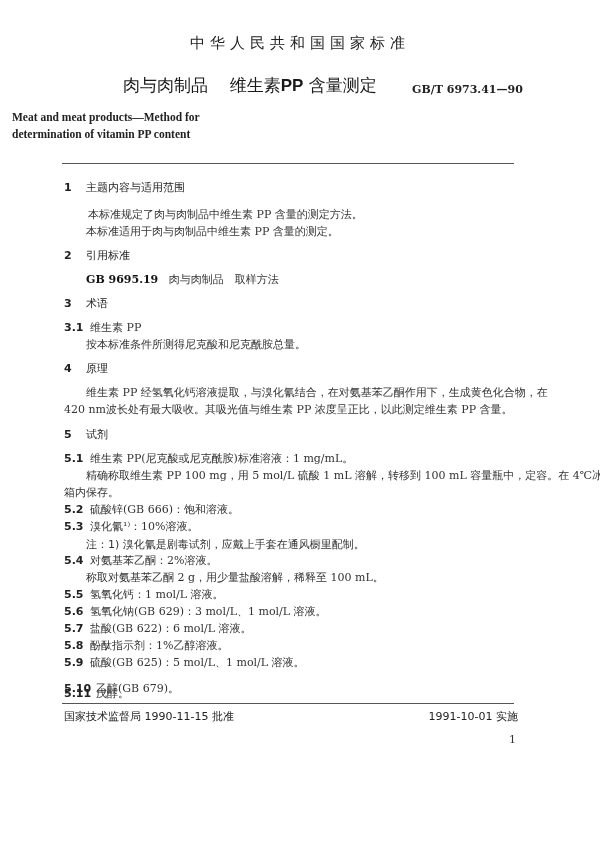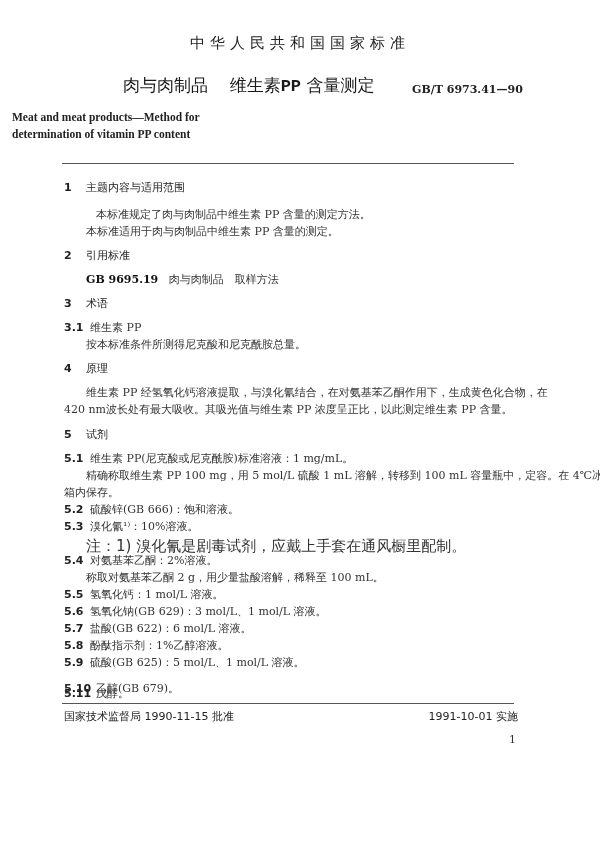--- a/index.html
+++ b/index.html
@@ -2,30 +2,30 @@
 <html><head>
 <meta charset="utf-8">
 <style>
   html, body { margin:0; padding:0; background:#ffffff; }
   body { width:600px; height:848px; position:relative; overflow:hidden;
          font-family:"DejaVu Serif", serif; color:#222; }
   .abs { position:absolute; white-space:nowrap; }
   .hdr { left:0; width:600px; top:34px; text-align:center; font-family:"DejaVu Sans", sans-serif;
          font-size:15px; letter-spacing:5px; color:#222; box-sizing:border-box;}
   .title { left:123px; top:74px; font-family:"DejaVu Sans", sans-serif; font-size:17px; color:#1a1a1a; }
-  .title b { font-family:Liberation Mono, monospace;text-align:center; }
+  .title b { font-family:Liberation Sans, sans-serif;text-align:center; }
   .code { left:412px; top:83px; font-family:"DejaVu Serif", serif; font-weight:bold; font-size:11px; color:#222; }
   .en { left:12px; width:600px; font-family:"Liberation Serif", serif; font-weight:bold; font-size:11.5px; color:#222; }
   .rule { position:absolute; left:62px; width:452px; height:1px; background:#555; }
   .h { font-family:"DejaVu Sans", sans-serif; font-size:11px; color:#222; }
   .h .num { display:inline-block; width:22px; font-weight:bold; }
   .p { font-size:11px; color:#333; }
   .p b { color:#111; }
   .sub .num { display:inline-block; width:26px; font-family:"DejaVu Sans", sans-serif; font-weight:bold; font-size:11px; color:#222;}
-  .note { font-family:"DejaVu Sans", sans-serif; font-size:15px; color:#333; }
+  .note { font-family:"DejaVu Sans", sans-serif; font-size:11px; color:#333; }
   .foot { font-family:"DejaVu Sans", sans-serif; font-size:11px; color:#222; }
 </style>
 </head>
 <body>
 
 <div class="abs hdr">中华人民共和国国家标准</div>
 
 <div class="abs title">
   <span>肉与肉制品</span>&nbsp;&nbsp;&nbsp;
   <span>维生素</span><b>PP</b>
@@ -34,21 +34,21 @@
 <div class="abs code">GB/T 6973.41—90</div>
 
 <div class="abs en" style="top:111px;">Meat and meat products—Method for</div>
 <div class="abs en" style="top:128px;">determination of vitamin PP content</div>
 
 <div class="rule" style="top:163px;"></div>
 
 <div class="abs h" style="left:64px; top:180px;">
   <span class="num">1</span><span>主题内容与适用范围</span>
 </div>
-<div class="abs p" style="left:96px; top:207px;">本标准规定了肉与肉制品中维生素 PP 含量的测定方法。</div>
+<div class="abs p" style="left:88px; top:207px;">本标准规定了肉与肉制品中维生素 PP 含量的测定方法。</div>
 <div class="abs p" style="left:86px; top:224px;">本标准适用于肉与肉制品中维生素 PP 含量的测定。</div>
 
 <div class="abs h" style="left:64px; top:248px;">
   <span class="num">2</span><span>引用标准</span>
 </div>
 <div class="abs p" style="left:86px; top:272px;">
   <b>GB 9695.19</b>&nbsp;&nbsp;&nbsp;<span>肉与肉制品　取样方法</span>
 </div>
 
 <div class="abs h" style="left:64px; top:296px;">

